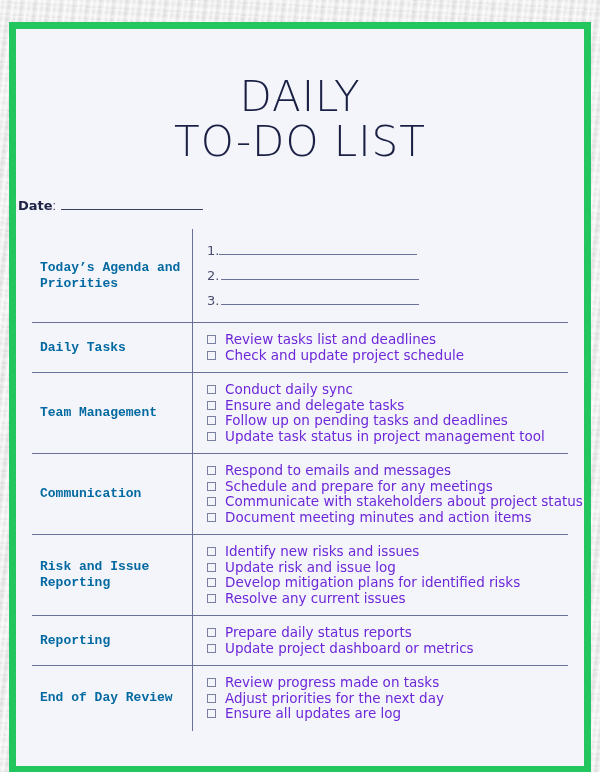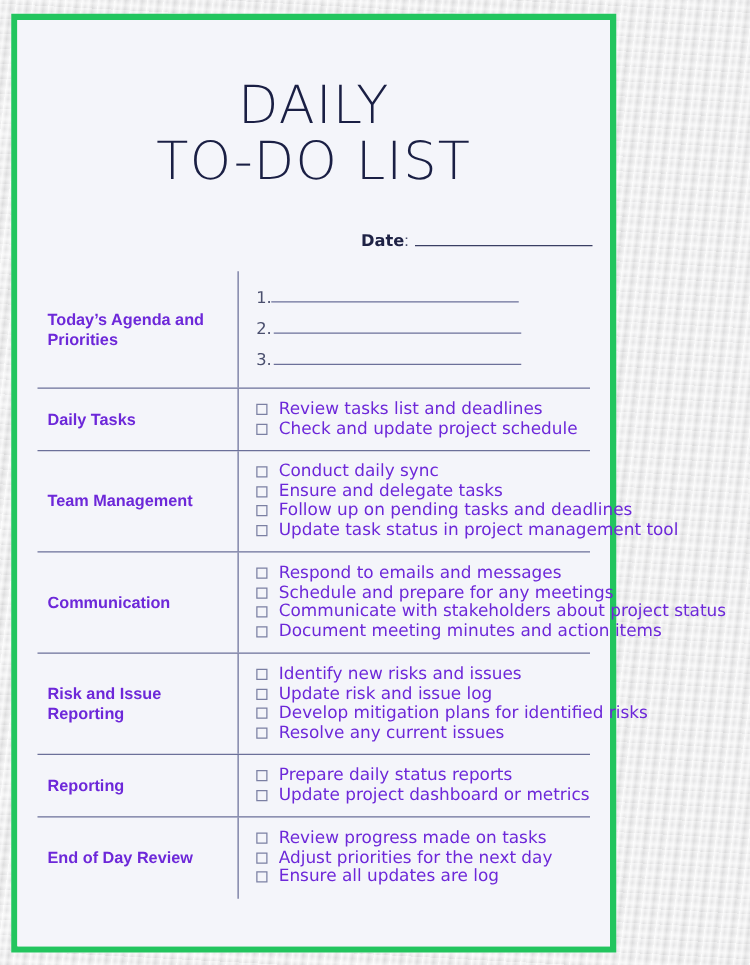--- a/index.html
+++ b/index.html
@@ -21,25 +21,25 @@
     inset: 0;
     background-color: #e9e9ea;
     background-image:
       repeating-linear-gradient(97deg, rgba(255,255,255,.85) 0px, rgba(255,255,255,.0) 3px, rgba(255,255,255,.6) 6px, rgba(0,0,0,.04) 9px, rgba(255,255,255,.5) 13px),
       repeating-linear-gradient(3deg, rgba(0,0,0,.035) 0px, rgba(255,255,255,.55) 4px, rgba(0,0,0,.02) 8px, rgba(255,255,255,.4) 12px);
   }
 
   .frame {
     position: absolute;
     left: 9px;
-    top: 11px;
-    width: 484px;
+    top: 22px;
+    width: 582px;
     height: 751px;
     box-sizing: border-box;
-    border: 5px solid #22c55e;
+    border: 7px solid #22c55e;
     background: #f4f5fa;
   }
   .frame-inner {
     position: absolute;
     inset: 0;
     box-sizing: border-box;
     border: 2px solid #f4f5fa;
     background: #f4f5fa;
   }
 
@@ -66,21 +66,20 @@
   .title-line2 {
     font-size: 42px;
     font-weight: 300;
     font-family: "DejaVu Sans", sans-serif;
     letter-spacing: 1px;
   }
 
   
   .date-row {
     display: flex;
-    justify-content: flex-end;
     align-items: baseline;
     padding-right: 12px;
     margin-top: 34px;
   }
   .date-label {
     font-size: 13px;
     font-weight: bold;
     color: #1e2245;
     font-family: "DejaVu Sans", sans-serif;
   }
@@ -115,22 +114,22 @@
   }
   .cell-label {
     width: 160px;
     flex: 0 0 160px;
     box-sizing: border-box;
     display: flex;
     align-items: center;
     padding: 10px 8px 10px 8px;
     font-size: 13px;
     font-weight: bold;
-    color: #6d28d9;
-    font-family: Liberation Sans, sans-serif;
+    color: #0369a1;
+    font-family: Liberation Mono, monospace;
     line-height: 1.22;
   }
   .cell-items {
     flex: 1 1 auto;
     box-sizing: border-box;
     border-left: 1.5px solid #6b7099;
     padding: 9px 6px 9px 14px;
     display: flex;
     flex-direction: column;
     justify-content: center;

